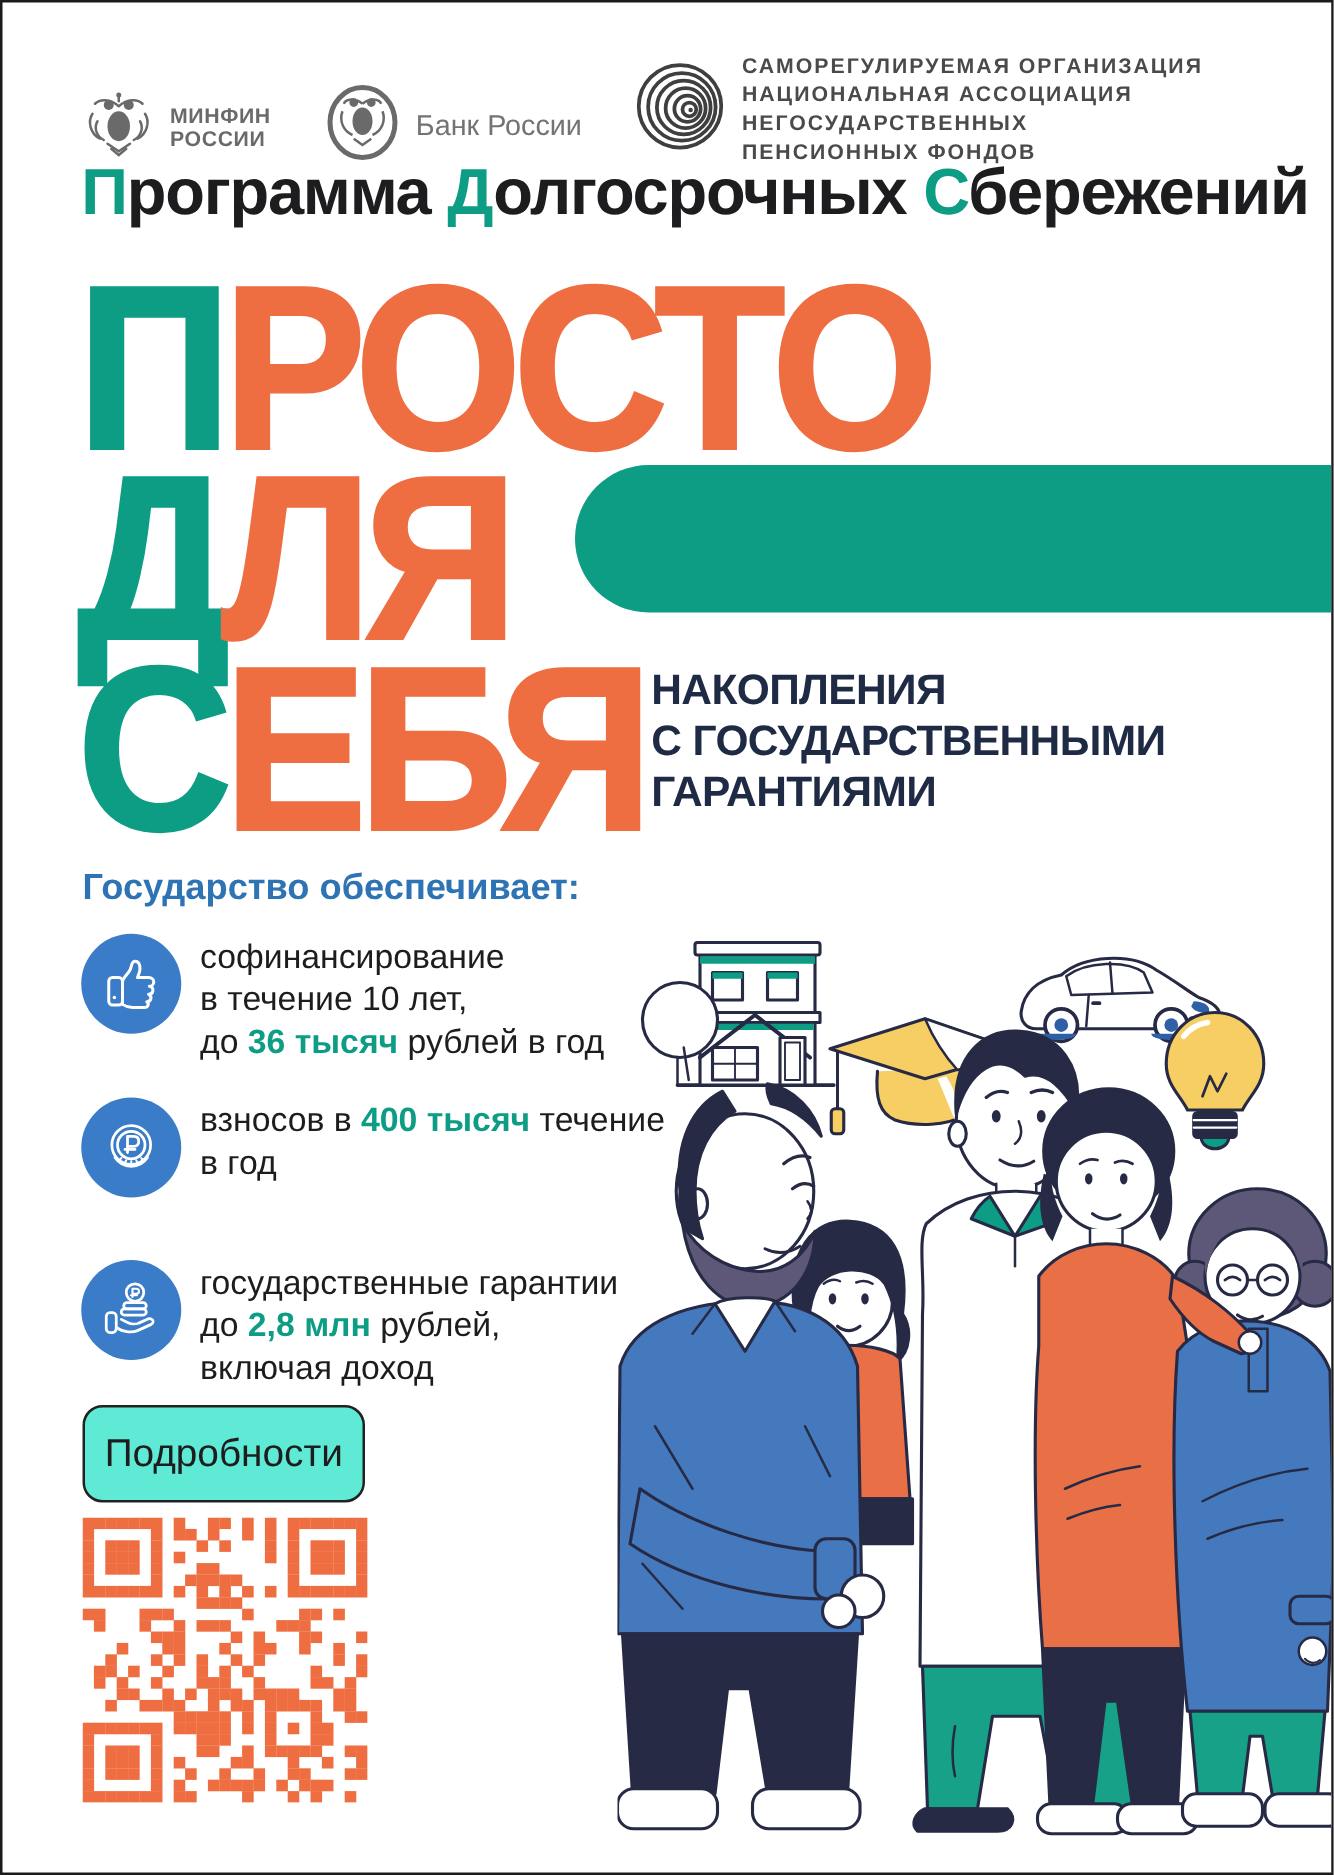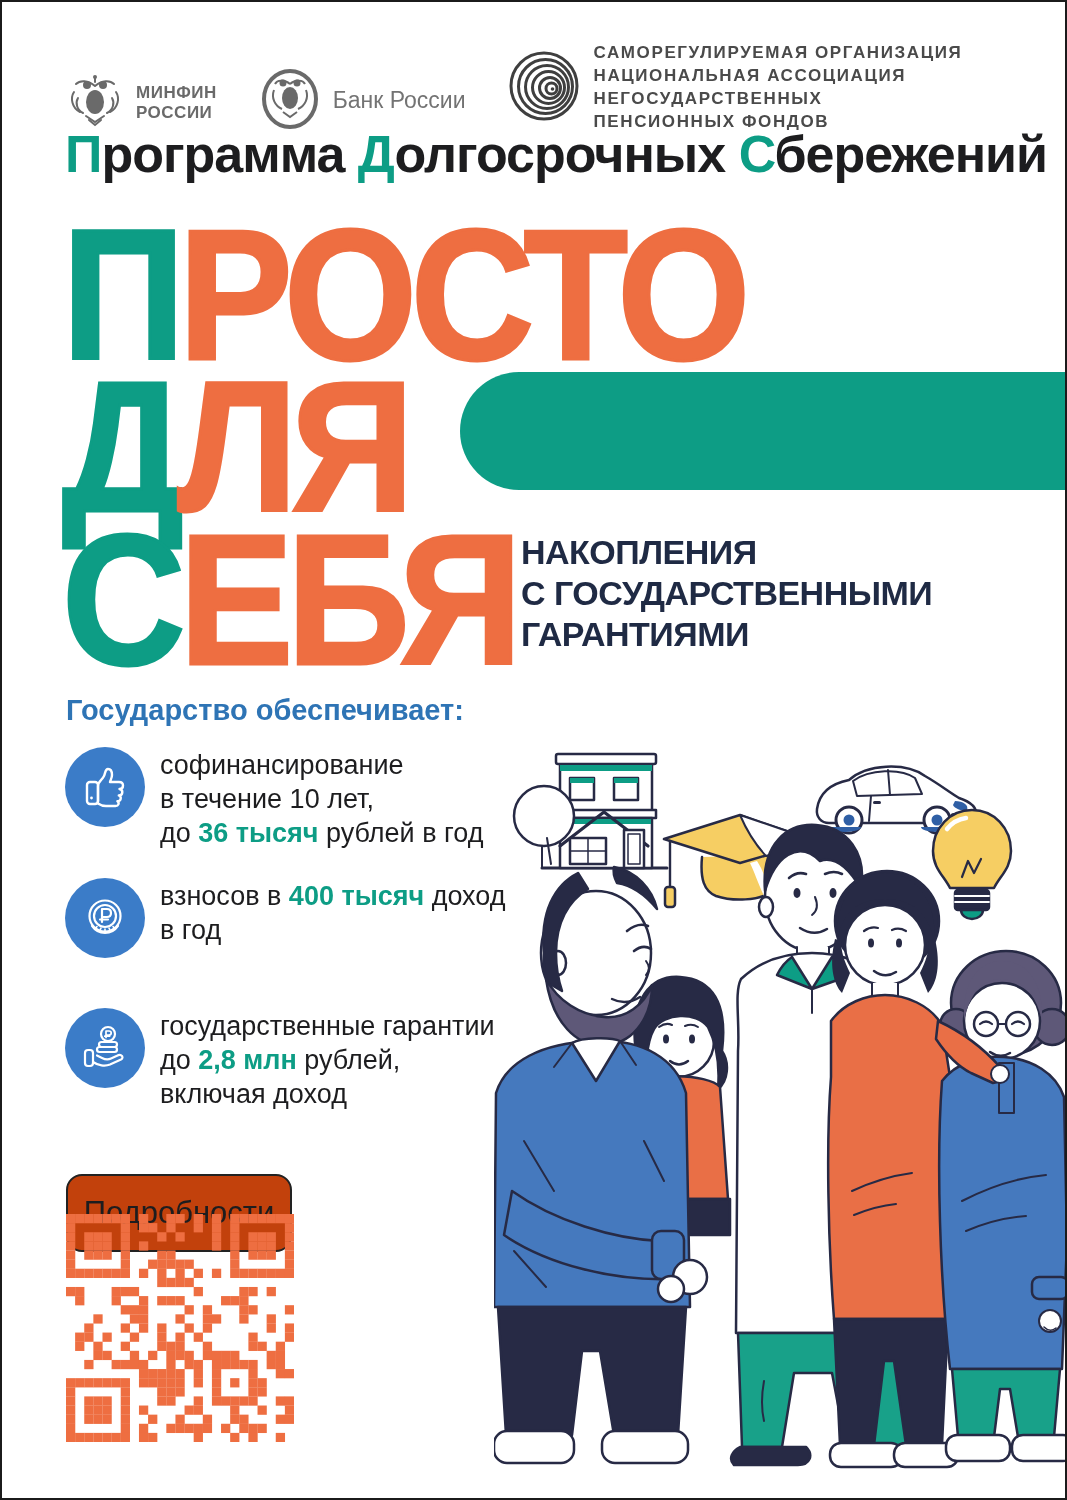--- a/index.html
+++ b/index.html
@@ -34,21 +34,21 @@
   
   .benefits-heading{position:absolute;left:64px;top:692px;font-size:29px;font-weight:bold;color:#2e74b5;}
   .benefit-icon{position:absolute;left:63px;width:80px;height:80px;border-radius:50%;background:#3b7cc8;
     display:flex;align-items:center;justify-content:center;}
   .benefit-text{position:absolute;left:158px;font-size:27px;line-height:34px;color:#1d1d1f;width:420px;}
   .benefit-text .seg-accent{color:var(--teal);font-weight:bold;}
   .bi-1{top:745px;} .bt-1{top:746px;}
   .bi-2{top:876px;} .bt-2{top:877px;}
   .bi-3{top:1006px;} .bt-3{top:1007px;}
   
-  .details-btn{position:absolute;left:64px;top:1172px;width:226px;height:78px;background:#c2410c;
+  .details-btn{position:absolute;left:64px;top:1122px;width:226px;height:78px;background:#5eead4;
     border:2px solid #222;border-radius:16px;font-size:31px;color:#1d1d1f;
     font-family:"Liberation Sans",sans-serif;display:flex;align-items:center;justify-content:center;cursor:pointer;}
   .qr{position:absolute;left:64px;top:1212px;width:228px;height:228px;}
   
   .illus{position:absolute;left:492px;top:718px;width:575px;height:762px;}
 </style>
 </head>
 <body>
 
 <div class="poster">
@@ -140,21 +140,21 @@
   <div class="benefit-icon bi-2">
     <svg width="46" height="46" viewBox="0 0 46 46" fill="none" stroke="#fff" stroke-width="2.2" stroke-linecap="round" stroke-linejoin="round">
       <circle cx="23" cy="21" r="15.5"></circle>
       <circle cx="23" cy="21" r="11"></circle>
       <path d="M20 27 L20 14 L25 14 C27.5 14 29 15.6 29 18 C29 20.4 27.5 22 25 22 L20 22 M18 24.5 L26 24.5"></path>
       <path d="M10 31 C13 35.5 18 38 23 38 C28 38 33 35.5 36 31"></path>
       <path d="M13 34 L15 31.5 M17.5 36 L19 33.2 M23 37 L23 34 M28.5 36 L27 33.2 M33 34 L31 31.5" stroke-width="1.6"></path>
     </svg>
   </div>
   <div class="benefit-text bt-2">
-      <div class="seg-line"><span>взносов в </span><span class="seg-accent">400 тысяч</span><span> доход</span></div>
+      <div class="seg-line"><span>взносов в </span><span class="seg-accent">400 тысяч</span><span> течение</span></div>
       <div class="seg-line"><span>в год</span></div>
     </div>
 
   <div class="benefit-icon bi-3">
     <svg width="48" height="48" viewBox="0 0 48 48" fill="none" stroke="#fff" stroke-width="2.2" stroke-linecap="round" stroke-linejoin="round">
       <circle cx="27" cy="10" r="7"></circle>
       <path d="M25 13.5 L25 7 L28 7 C29.4 7 30.2 7.8 30.2 9 C30.2 10.2 29.4 11 28 11 L25 11 M23.8 12.2 L28.6 12.2" stroke-width="1.7"></path>
       <rect x="18" y="18" width="18" height="5" rx="2.5"></rect>
       <rect x="16" y="23" width="20" height="5" rx="2.5"></rect>
       <rect x="4" y="26" width="8" height="16" rx="3"></rect>

